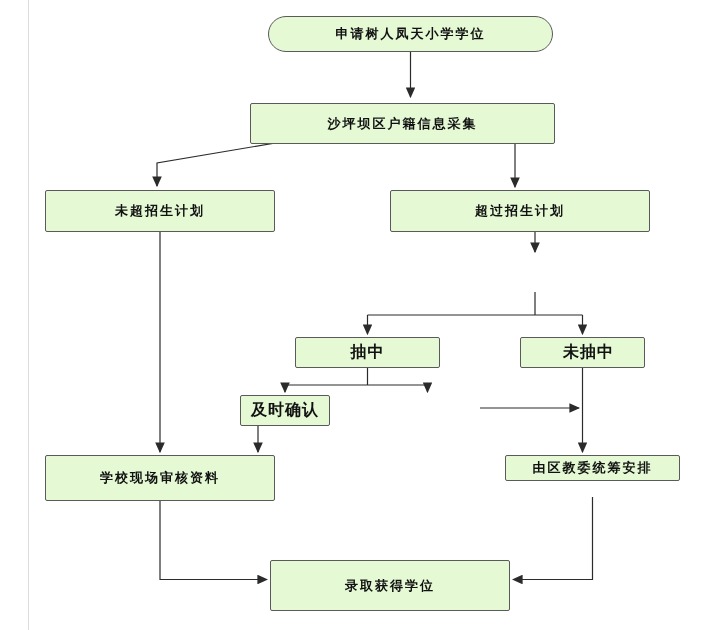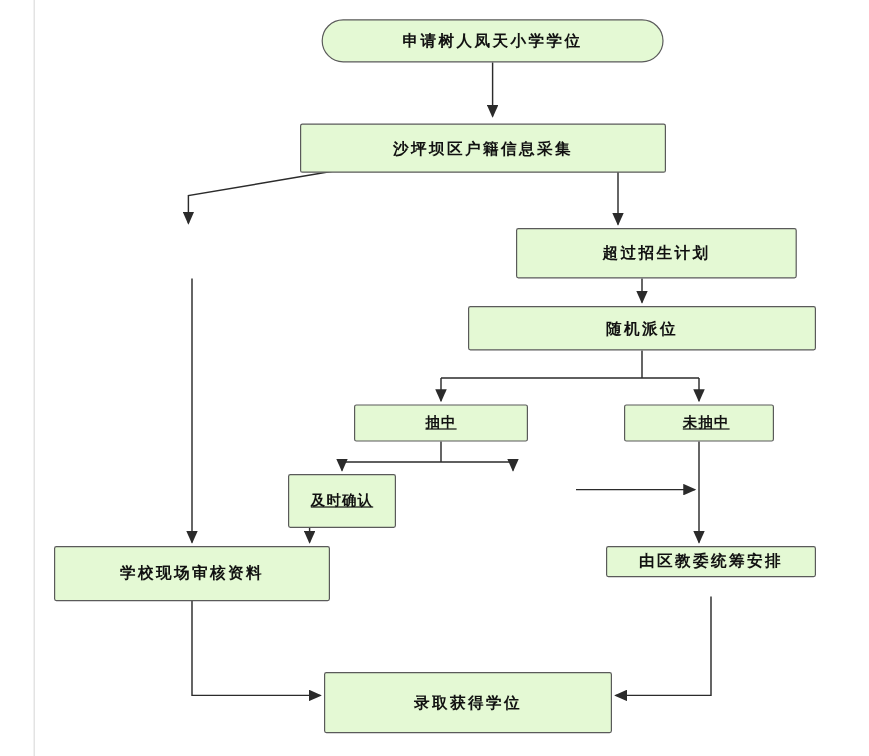--- a/index.html
+++ b/index.html
@@ -47,21 +47,21 @@
     border: 1px solid var(--node-border, #5a5a5a);
     border-radius: 2px;
     font-size: 13px;
     font-weight: bold;
     letter-spacing: 2px;
     color: var(--text, #111111);
     text-align: center;
     white-space: nowrap;
   }
   .node.pill { border-radius: 18px; }
-  .node.small { font-size: 12px; letter-spacing: 1px; text-decoration: underline; }
+  .node.small { font-size: 16px; letter-spacing: 1px; }
 </style>
 </head>
 <body>
 
 <div id="canvas">
 
   <div id="page-left-border"></div>
 
   <svg class="connectors" viewBox="0 0 724 630" xmlns="http://www.w3.org/2000/svg">
     <defs>
@@ -84,30 +84,30 @@
     <path d="M160 232 V452" marker-end="url(#ah)"></path>
     <path d="M258 422 V452" marker-end="url(#ah)"></path>
     <path d="M160 497 V579.5 H267" marker-end="url(#ah)"></path>
     <path d="M592.5 497 V579.5 H513" marker-end="url(#ah)"></path>
   </svg>
 
   <div class="node pill" style="left:268px; top:16px; width:285px; height:36px;">申请树人凤天小学学位</div>
 
   <div class="node" style="left:250px; top:103px; width:305px; height:41px;">沙坪坝区户籍信息采集</div>
 
+  <div class="node" style="left:45px; top:190px; width:230px; height:42px;">未超招生计划</div>
 
-  <div class="node" style="left:390px; top:190px; width:234px; height:42px;margin-left:40px;">超过招生计划</div>
+  <div class="node" style="left:390px; top:190px; width:260px; height:42px;">超过招生计划</div>
 
-  <div class="node" style="left:390px; top:255px; width:290px; height:37px;">随机派位</div>
 
   <div class="node small" style="left:295px; top:337px; width:145px; height:31px;">抽中</div>
 
   <div class="node small" style="left:520px; top:337px; width:125px; height:31px;padding-left:12px;">未抽中</div>
 
-  <div class="node small" style="left:240px; top:395px; width:90px; height:45px;text-align:center;">及时确认</div>
+  <div class="node small" style="left:240px; top:395px; width:90px; height:31px;text-align:center;">及时确认</div>
 
 
   <div class="node" style="left:45px; top:455px; width:230px; height:46px;">学校现场审核资料</div>
 
   <div class="node" style="left:505px; top:455px; width:175px; height:26px;">由区教委统筹安排</div>
 
   <div class="node" style="left:270px; top:560px; width:240px; height:51px;">录取获得学位</div>
 
 </div>
 

